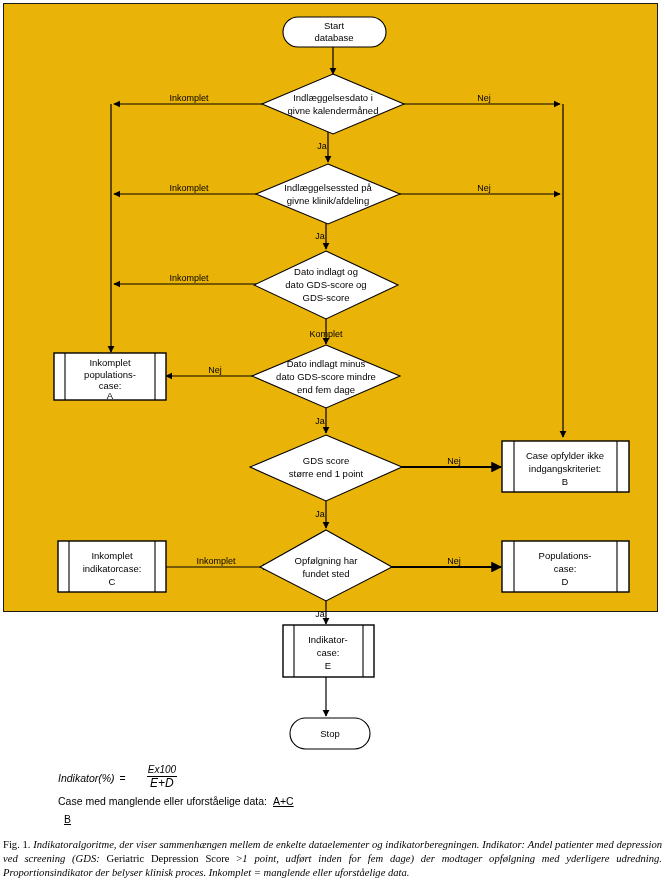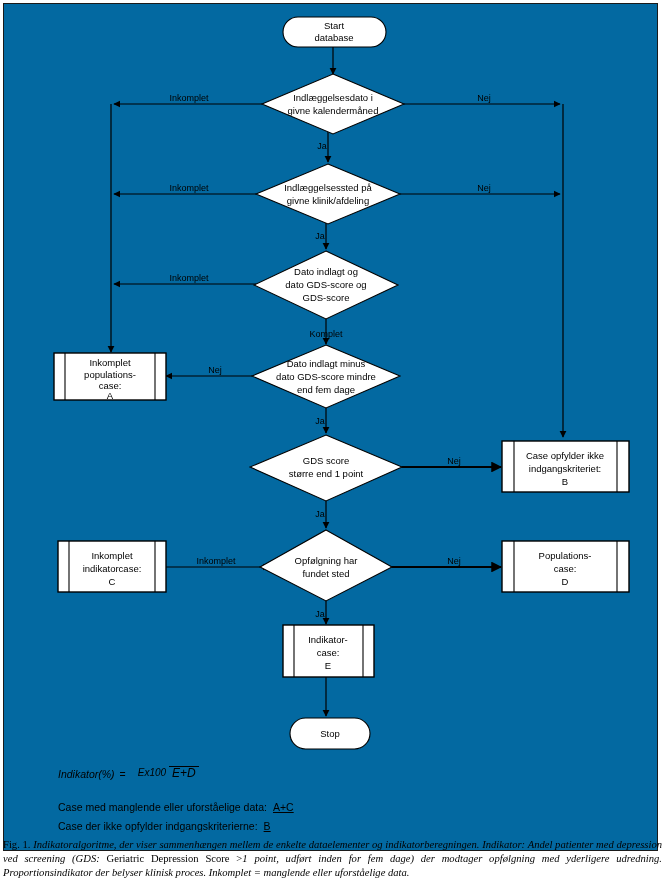--- a/index.html
+++ b/index.html
@@ -4,22 +4,22 @@
 <style>
   html,body{margin:0;padding:0;background:#ffffff;}
   body{
     width:665px;height:886px;
     font-family:"Liberation Sans", sans-serif;
     color:#000;
     position:relative;
     overflow:hidden;
   }
   #figure-frame{
-    position:absolute;left:3px;top:3px;width:655px;height:848px;
-    border:1px solid #1a1a1a;box-sizing:border-box;background:#0369a1;
+    position:absolute;left:3px;top:3px;width:655px;height:609px;
+    border:1px solid #1a1a1a;box-sizing:border-box;background:#eab308;
   }
   #flow-svg{position:absolute;left:0;top:0;}
   .nodeText{
     font-family:"Liberation Sans", sans-serif;
     font-size:9.5px;
     fill:#000;
     text-anchor:middle;
     dominant-baseline:middle;
   }
   .edgeLabel{
@@ -35,22 +35,22 @@
   .flowline-thick{stroke:#000000;stroke-width:1.8;fill:none;}
 
   #formula-block{
     position:absolute;left:54px;top:762px;width:560px;
     font-family:"Liberation Sans", sans-serif;
     font-size:10.5px;line-height:1.55;color:#000;
   }
   .frow{display:flex;align-items:center;white-space:nowrap;}
   .frow + .frow{margin-top:2px;}
   .ital{font-style:italic;}
-  .frac{display:inline-flex;align-items:center;
-        margin-left:9px;vertical-align:middle;position:relative;top:-1px;}
+  .frac{display:inline-flex;flex-direction:column;align-items:center;
+        margin-left:19px;vertical-align:middle;position:relative;top:-1px;}
   .frac .num{font-style:italic;font-size:10px;line-height:1.05;padding:0 3px;}
   .frac .den{font-style:italic;font-size:12px;line-height:1.05;padding:0 3px;
              border-top:1px solid #000;}
   .eq{margin-left:5px;}
   .fval{margin-left:6px;text-decoration:underline;}
 
   #caption{
     position:absolute;left:3px;top:838px;width:659px;
     font-family:"Liberation Serif", serif;
     font-size:10.6px;line-height:1.32;
@@ -225,25 +225,24 @@
 
   <div id="formula-block">
     <div class="frow">
       <span class="ital">Indikator(%)</span>
       <span class="eq">=</span>
       <span class="frac">
         <span class="num">Ex100</span>
         <span class="den">E+D</span>
       </span>
     </div>
-    <div class="frow" style="margin-top:17px;">
+    <div class="frow" style="margin-top:3px;">
       <span>Case med manglende eller uforståelige data:</span>
       <span class="fval">A+C</span>
     </div>
     <div class="frow">
-      <span>Case der ikke opfylder indgangskriterierne:</span>
       <span class="fval">B</span>
     </div>
   </div>
 
 </div>
 
 <div id="caption"><span class="lead">Fig. 1.</span> <span>Indikatoralgoritme, der viser sammenhængen mellem de enkelte dataelementer og indikatorberegningen. Indikator: Andel patienter med depression ved screening (GDS:</span> <span class="roman">Geriatric Depression Score &gt;</span><span>1 point, udført inden for fem dage) der modtager opfølgning med yderligere udredning. Proportionsindikator der belyser klinisk proces. Inkomplet = manglende eller uforståelige data.</span></div>
 
 </body></html>

